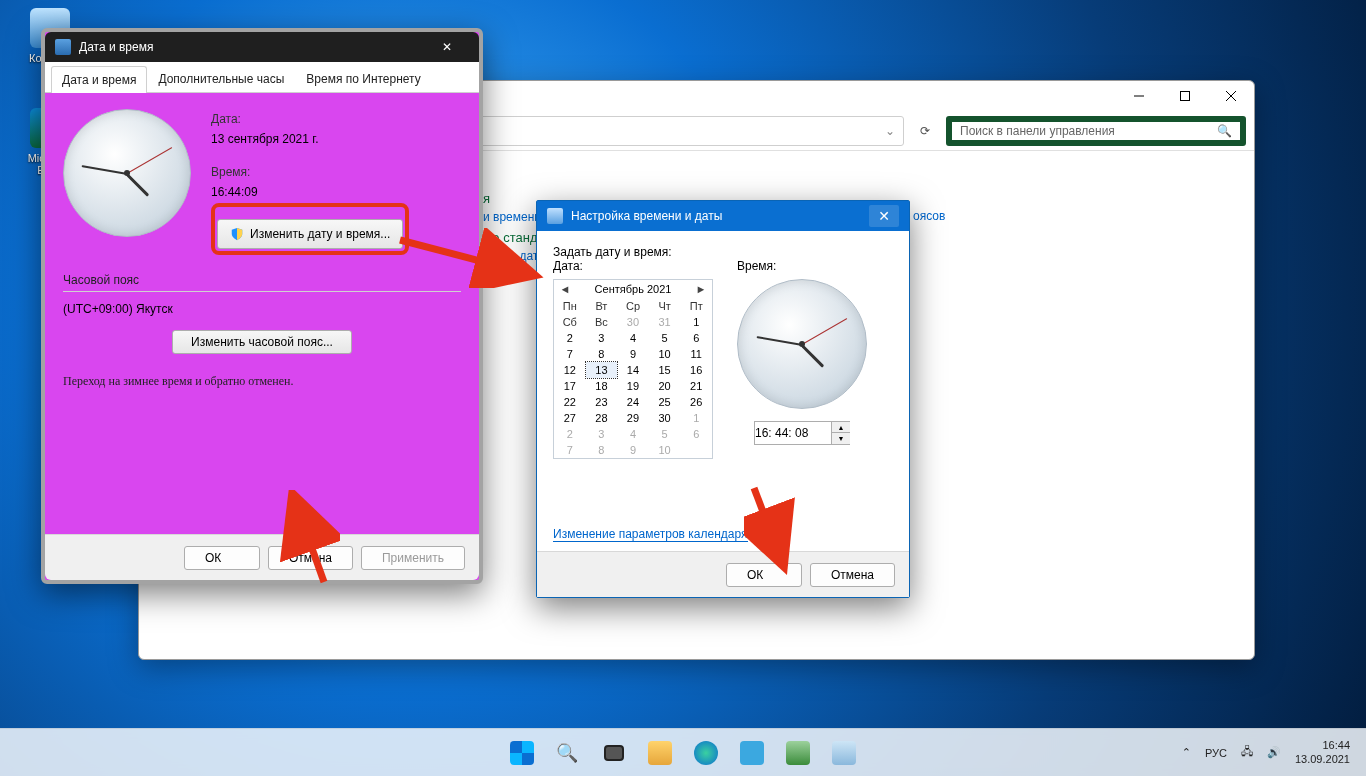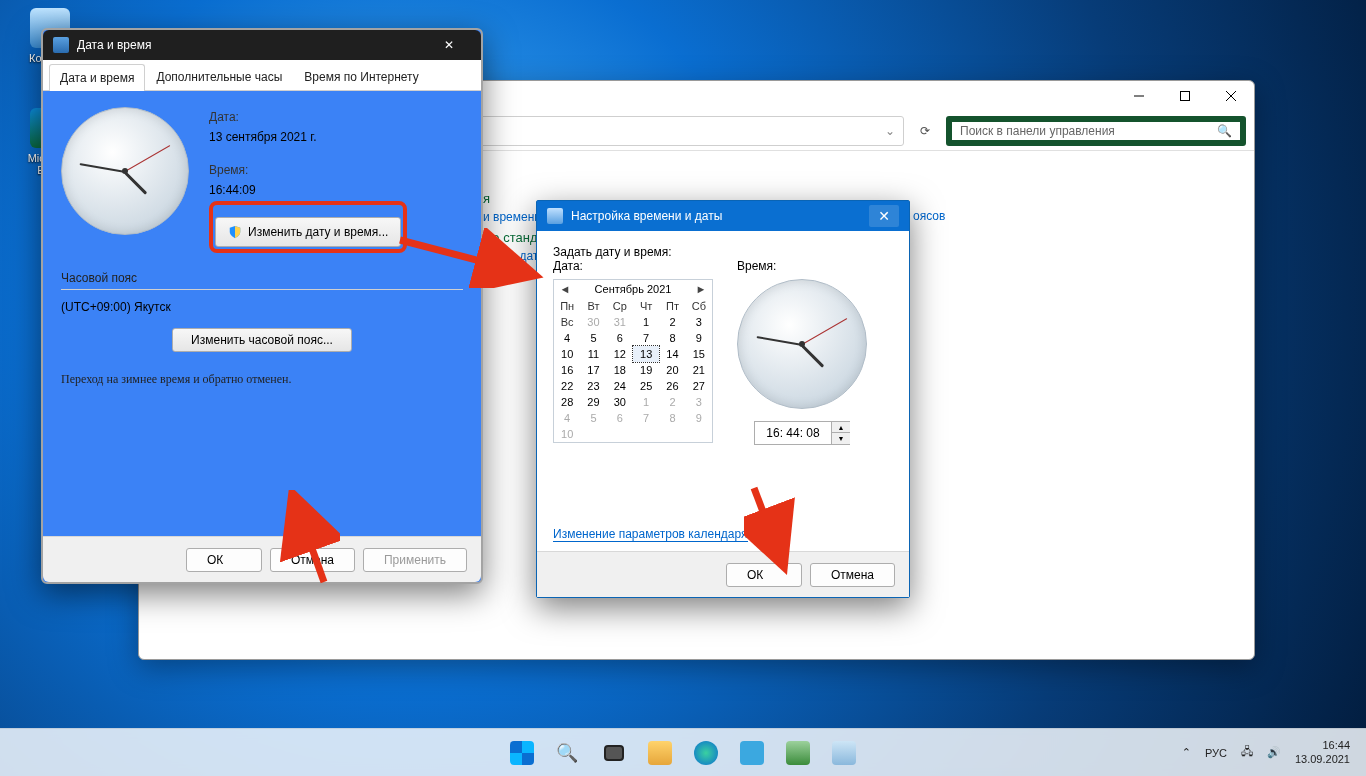--- a/index.html
+++ b/index.html
@@ -32,21 +32,21 @@
 .refresh { width:30px; height:30px; display:flex;align-items:center;justify-content:center; color:#555; }
 .search-box { width:300px; height:30px; border:6px solid #14532d; border-radius:3px; display:flex; align-items:center; padding:0 8px; color:#666; }
 .search-box .ph { flex:1; }
 .cp-body { padding: 14px 20px; color:#555; }
 .cp-body h3 { color:#0a6e3a; font-weight:400; font-size:13px; }
 .cp-body a { color:#0066cc; text-decoration:none; display:block; margin:4px 0; font-size:12px; }
 
 
 .dt-window {
   position: absolute; left: 41px; top: 28px; width: 442px; height: 556px;
-  background: #3b82f6; border: 2px solid #a3a3a3; border-radius: 6px;
+  background: #d946ef; border: 4px solid #a3a3a3; border-radius: 6px;
   box-shadow: 0 10px 32px rgba(0,0,0,.5);
 }
 .dt-title { height: 30px; background:#1f1f1f; color:#fff; display:flex; align-items:center; padding:0 10px; font-size:12px; border-top-left-radius:6px; border-top-right-radius:6px;}
 .dt-title .ico-dt { width:16px; height:16px; margin-right:8px; background:linear-gradient(#5aa0e0,#2a6cb0); border-radius:2px; position:relative;}
 .dt-title .close { margin-left:auto; width:44px; text-align:center; cursor:pointer;}
 .tabs { display:flex; border-bottom:1px solid #d0d0d0; padding: 3px 6px 0 6px; background:#fff;}
 .tab { padding:6px 10px; font-size:12px; color:#222; cursor:pointer; border:1px solid transparent; border-bottom:none; border-top-left-radius:3px; border-top-right-radius:3px;}
 .tab.active { border-color:#d0d0d0; background:#fff; position:relative; top:1px; }
 .dt-body { padding: 16px 18px; }
 .clock-area { display:flex; gap:20px; }
@@ -79,28 +79,28 @@
 .set-title { height:30px; background:#0a6fd1; color:#fff; display:flex; align-items:center; padding:0 10px; font-size:12px;}
 .set-title .ico-dt { width:16px; height:16px; margin-right:8px; background:linear-gradient(#bfe0ff,#5aa0e0); border-radius:2px;}
 .set-title .close { margin-left:auto; width:30px; text-align:center; cursor:pointer; font-size:14px; background:rgba(255,255,255,.15); height:22px; line-height:22px; border-radius:2px;}
 .set-body { padding:14px 16px; }
 .set-body .prompt { font-size:12px; margin-bottom:0; }
 .cols { display:flex; gap:24px; }
 .col-label { font-size:12px; margin-bottom:6px; }
 .cal { border:1px solid #c7d0d9; width:160px; font-size:11px; }
 .cal-head { display:flex; align-items:center; justify-content:space-between; padding:3px 4px; }
 .cal-head .nav { cursor:pointer; color:#444; width:14px; text-align:center;}
-.cal-grid { display:grid; grid-template-columns: repeat(6,1fr); }
+.cal-grid { display:grid; grid-template-columns: repeat(5,1fr); }
 .cal-grid div { text-align:center; padding:2px 0; }
 .cal-dow { color:#333; font-weight:400; }
 .cal-dim { color:#aaa; }
 .cal-sel { outline:1px dotted #333; background:#e8f0fa; }
 .time-col .analog { width:130px; height:130px; margin-bottom:12px;}
 .time-spin { display:flex; align-items:center; border:1px solid #adadad; width:96px; margin:0 auto; }
-.time-spin input { border:none; width:76px; text-align:center; font-size:12px; padding:3px 0; outline:none;}
+.time-spin input { border:none; width:76px; text-align:left; font-size:12px; padding:3px 0; outline:none;}
 .spin-btns { display:flex; flex-direction:column; border-left:1px solid #adadad; }
 .spin-btns div { width:18px; height:11px; font-size:7px; text-align:center; line-height:11px; background:#f0f0f0; cursor:pointer;}
 .spin-btns div:first-child{border-bottom:1px solid #adadad;}
 .link-row { position:absolute; bottom:56px; left:16px; }
 .link-row a { color:#0066cc; font-size:12px; text-decoration:none; border-bottom:1px solid #0066cc; }
 .set-footer { position:absolute; bottom:0; left:0; right:0; height:46px; background:#f0f0f0; border-top:1px solid #d8d8d8; display:flex; justify-content:flex-end; align-items:center; gap:8px; padding:0 14px;}
 
 
 .arrow { position:absolute; pointer-events:none; }
 

